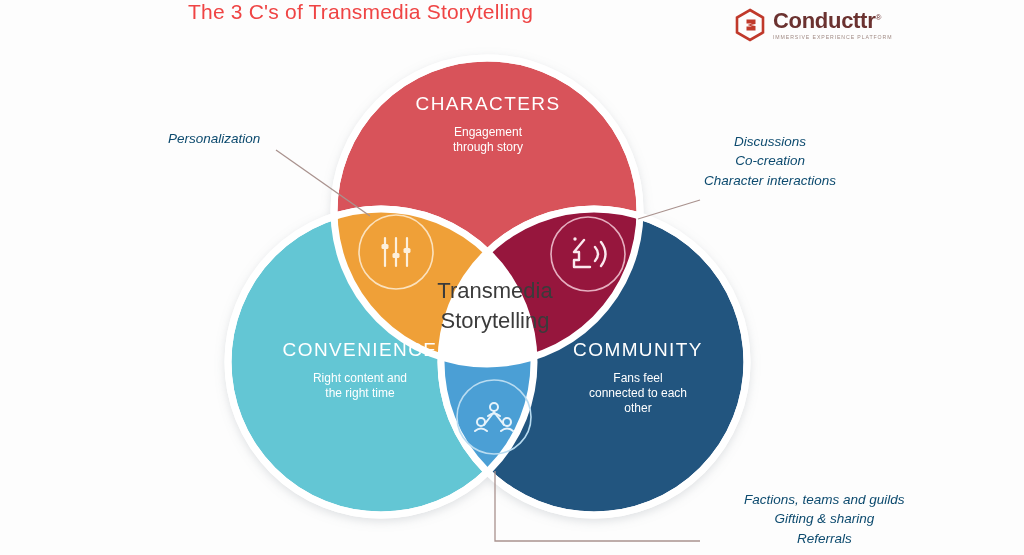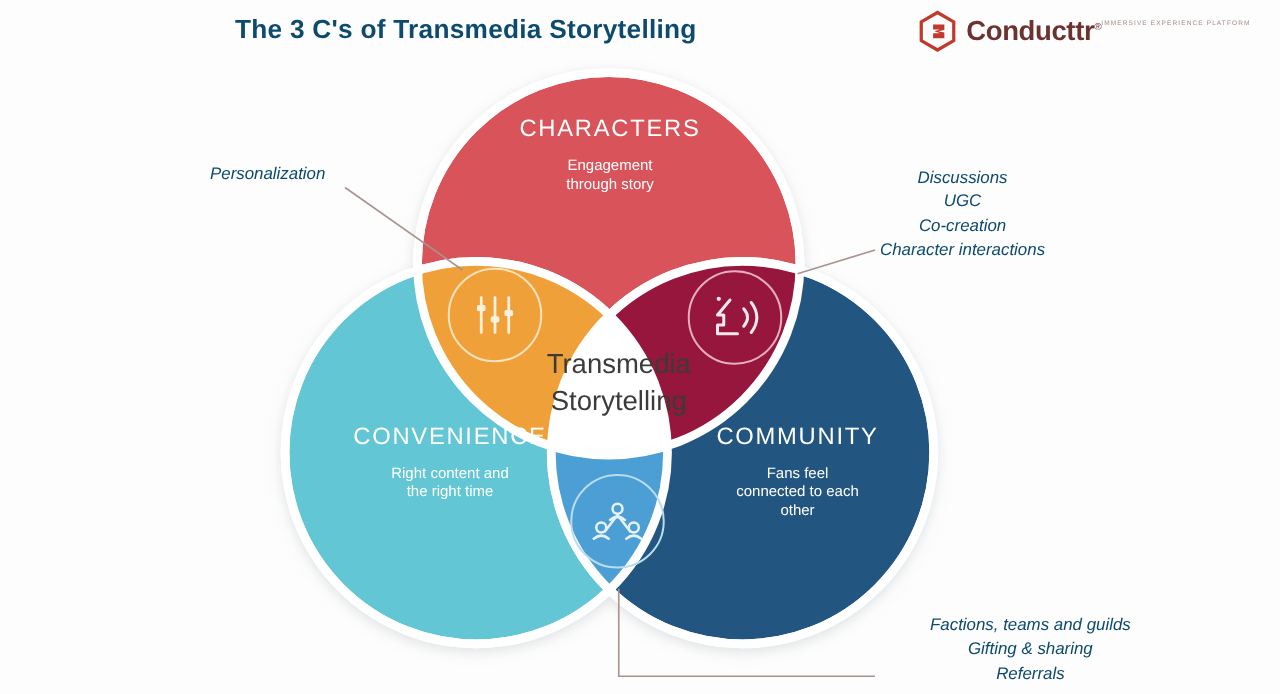--- a/index.html
+++ b/index.html
@@ -13,41 +13,41 @@
     position: relative;
     overflow: hidden;
     font-family: "Liberation Sans", sans-serif;
     background: #fdfdfd;
   }
 
   
   #page-title {
     position: absolute;
     left: 188px;
-    top: 12px;
+    top: 0;
     font-size: 21px;
-    font-weight: bold;
-    color: #0c4a6e;
+    font-weight: normal;
+    color: #ef4444;
     letter-spacing: 0.2px;
     white-space: nowrap;
   }
 
   
   #brand-logo {
     position: absolute;
     left: 733px;
     top: 8px;
     display: flex;
     align-items: center;
     gap: 6px;
   }
   #brand-logo .logo-mark { display: block; }
   #brand-logo .logo-text-wrap {
     display: flex;
-    flex-direction: row;
+    flex-direction: column;
     justify-content: center;
     line-height: 1;
   }
   #brand-logo .logo-word {
     font-size: 22px;
     font-weight: bold;
     color: #6B3230;
     letter-spacing: -0.3px;
     position: relative;
   }
@@ -275,21 +275,20 @@
     <div>Transmedia</div>
     <div>Storytelling</div>
   </div>
 
   <div class="annotation" id="anno-personalization">
     <div>Personalization</div>
   </div>
 
   <div class="annotation" id="anno-community-top">
     <div>Discussions</div>
-    <div>UGC</div>
     <div>Co-creation</div>
     <div>Character interactions</div>
   </div>
 
   <div class="annotation" id="anno-community-bottom">
     <div>Factions, teams and guilds</div>
     <div>Gifting &amp; sharing</div>
     <div>Referrals</div>
   </div>
 

